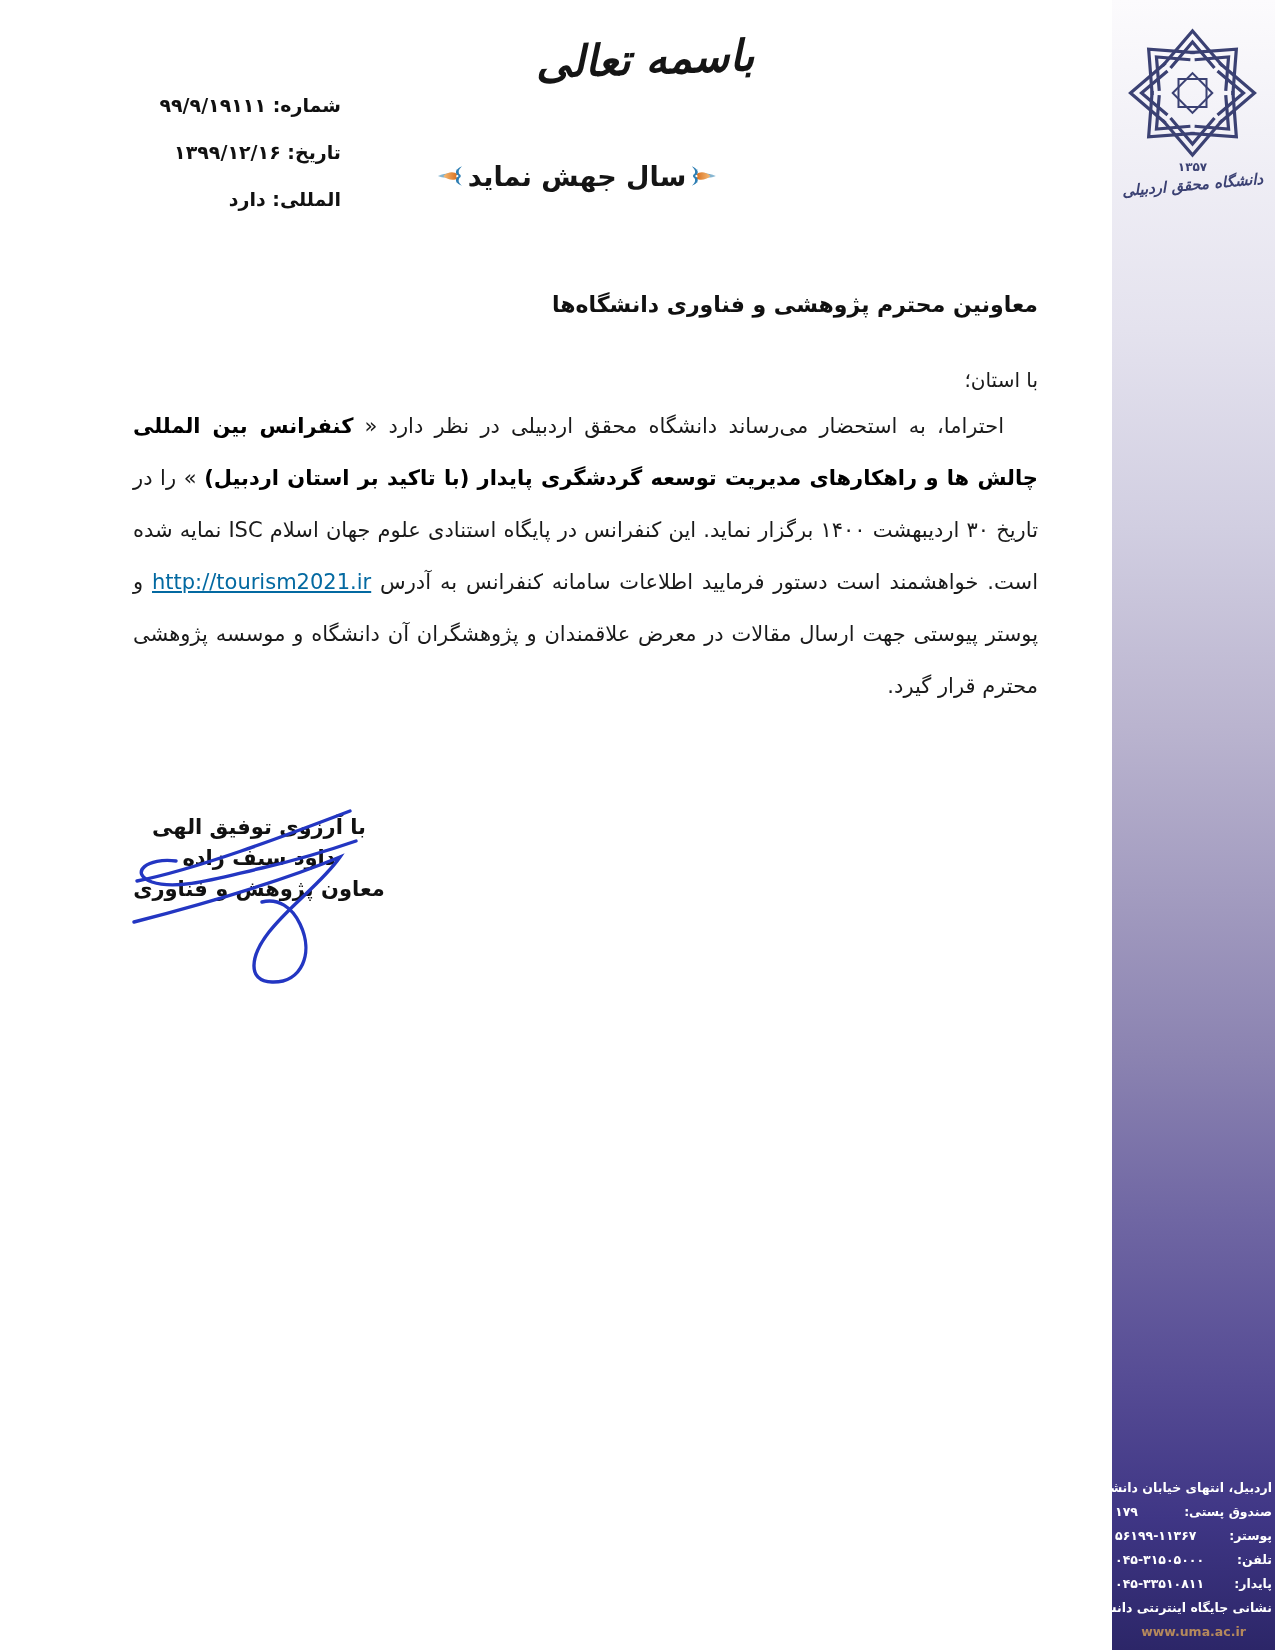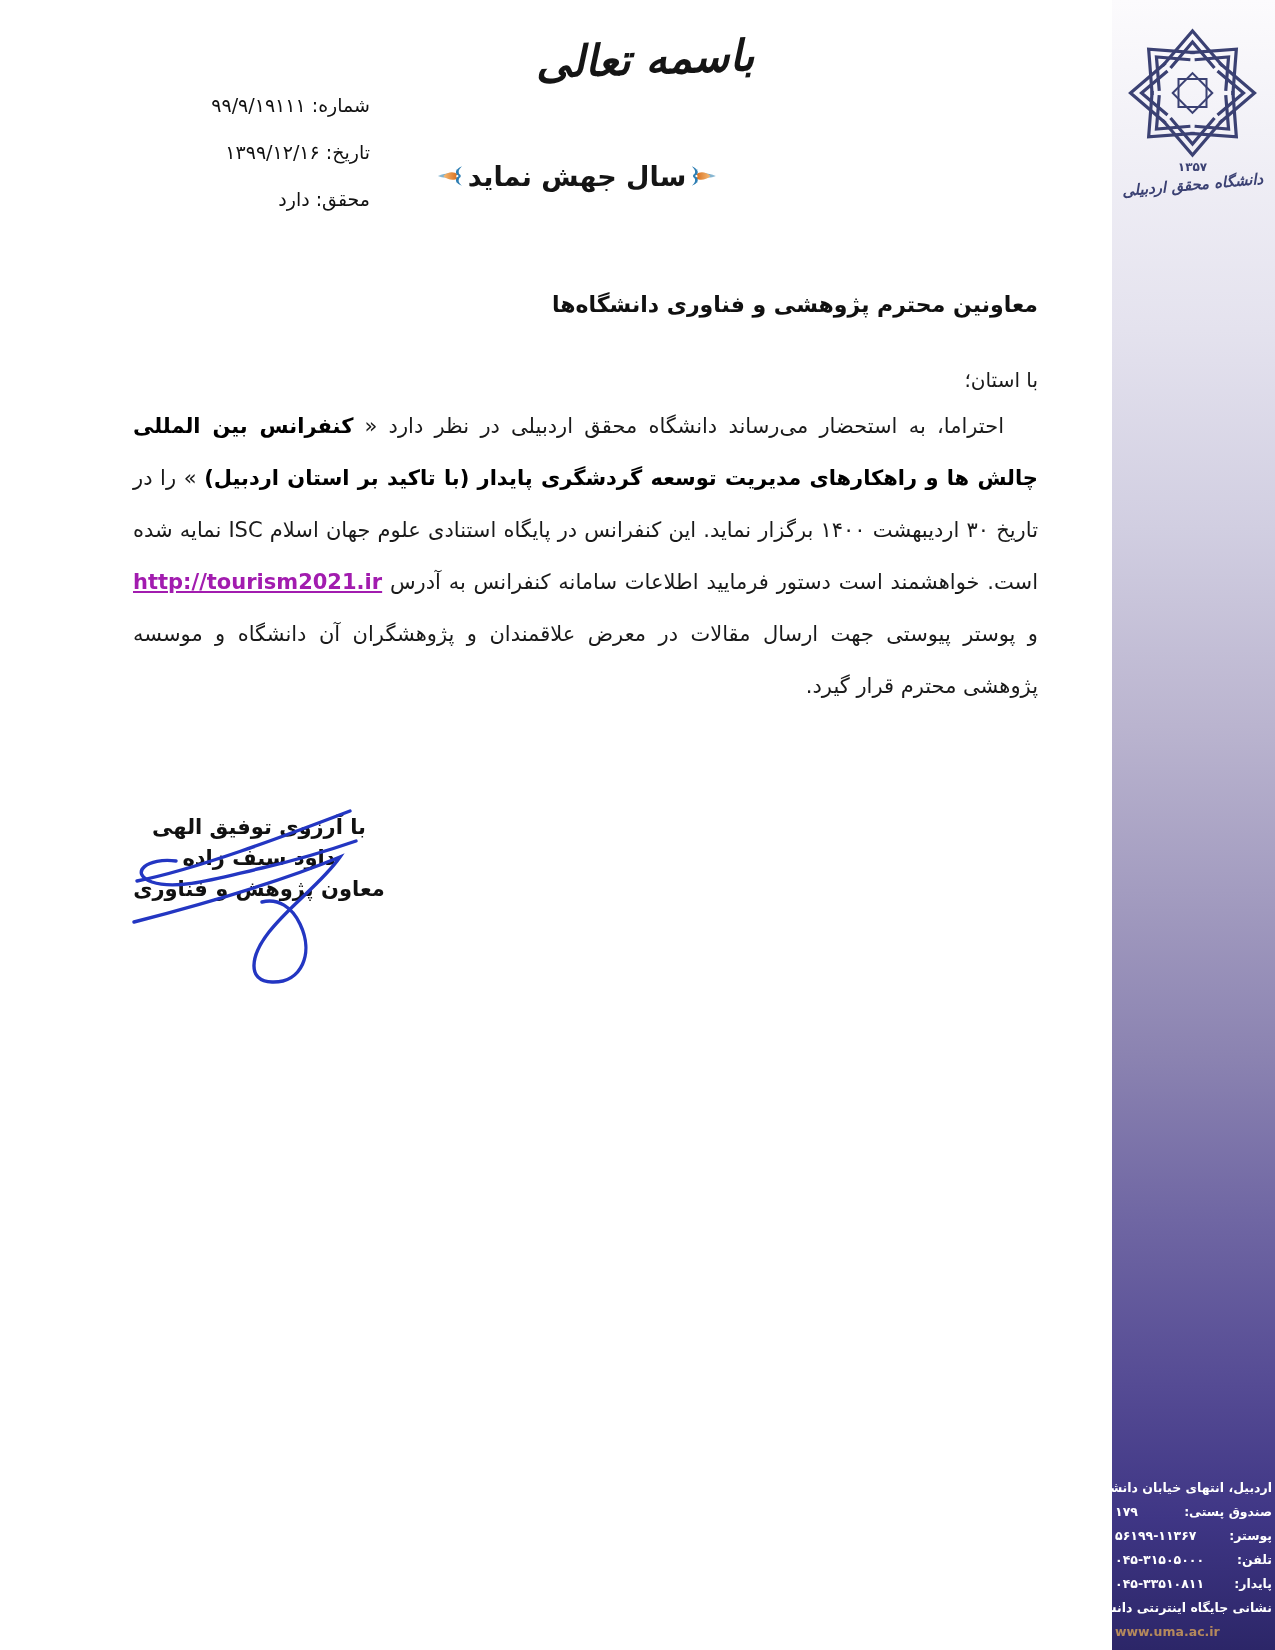--- a/index.html
+++ b/index.html
@@ -20,34 +20,34 @@
       #554b94 84%, #3f3685 92%, #2c2668 100%);
   }
   .contact {
     position:absolute; bottom:6px; right:0; width:163px;
     direction:rtl; color:#ffffff; font-size:12.5px; font-weight:bold;
     line-height:24px; padding:0 3px;
   }
   .contact .crow { display:flex; justify-content:space-between; white-space:nowrap; }
   .contact .crow.single { justify-content:flex-start; }
   .contact .cval { direction:ltr; unicode-bidi:isolate; }
-  .contact .website { color:#b5895c; font-size:12.5px; direction:ltr; }
+  .contact .website { text-align:center; color:#b5895c; font-size:12.5px; direction:ltr; }
 
   
   .logo-wrap { position:absolute; top:18px; right:5px; width:155px; height:205px; }
   .logo-name {
     position:absolute; top:158px; right:0; width:155px; text-align:center;
     font-style:italic; font-weight:bold; font-size:15px; color:#3b4173;
     transform:rotate(-5deg); direction:rtl; white-space:nowrap;
   }
 
   
   .meta {
-    position:absolute; top:82px; left:156px; width:214px;
-    direction:rtl; text-align:right; font-size:19px; font-weight:normal;
+    position:absolute; top:82px; left:127px; width:214px;
+    direction:rtl; text-align:right; font-size:19px; font-weight:bold;
     color:#111111; line-height:47px; white-space:nowrap;
   }
   .meta .mval { direction:ltr; unicode-bidi:isolate; }
 
   
   .bismillah {
     position:absolute; top:34px; left:480px; width:330px; text-align:center;
     direction:rtl; font-family:"DejaVu Serif", serif; font-style:italic;
     font-weight:bold; font-size:43px; color:#151515; transform:rotate(-2deg);
   }
@@ -68,21 +68,21 @@
   .salutation {
     position:absolute; top:368px; left:133px; width:905px;
     direction:rtl; text-align:right; font-size:20px; color:#1a1a1a;
   }
   .body-par {
     position:absolute; top:400px; left:133px; width:905px;
     direction:rtl; text-align:justify; font-size:21px; color:#1a1a1a;
     line-height:52px; text-indent:34px;
   }
   .body-par b { font-weight:bold; color:#000; }
-  .body-par a { color:#a21caf; text-decoration:underline; font-weight:bold; unicode-bidi:isolate; direction:ltr; }
+  .body-par a { color:#0369a1; text-decoration:underline; font-weight:normal; unicode-bidi:isolate; direction:ltr; }
 
   
   .sig-block {
     position:absolute; top:812px; left:133px; width:252px;
     direction:rtl; text-align:center; font-size:21px; font-weight:bold;
     color:#111; line-height:31px; white-space:nowrap;
   }
   .sig-svg { position:absolute; top:785px; left:112px; width:300px; height:205px; }
 </style>
 </head>
@@ -144,21 +144,21 @@
   <div class="meta">
     <div>
       <span>شماره:</span>
       <span class="mval">۹۹/۹/۱۹۱۱۱</span>
     </div>
     <div>
       <span>تاریخ:</span>
       <span class="mval">۱۳۹۹/۱۲/۱۶</span>
     </div>
     <div>
-      <span>محقق:</span>
+      <span>المللی:</span>
       <span>دارد</span>
     </div>
   </div>
 
   <div class="bismillah">باسمه تعالی</div>
 
   <div class="slogan">
     <svg width="58" height="46" viewBox="0 0 60 48">
       <defs>
         <linearGradient id="ogr" x1="0" y1="0" x2="1" y2="0">

